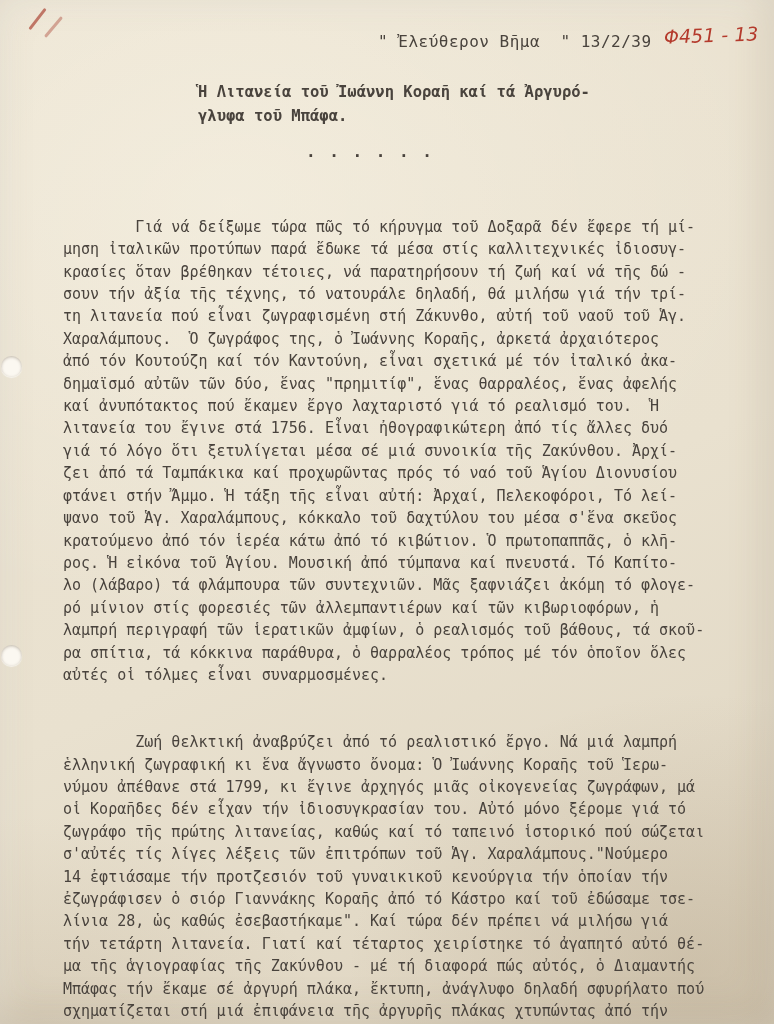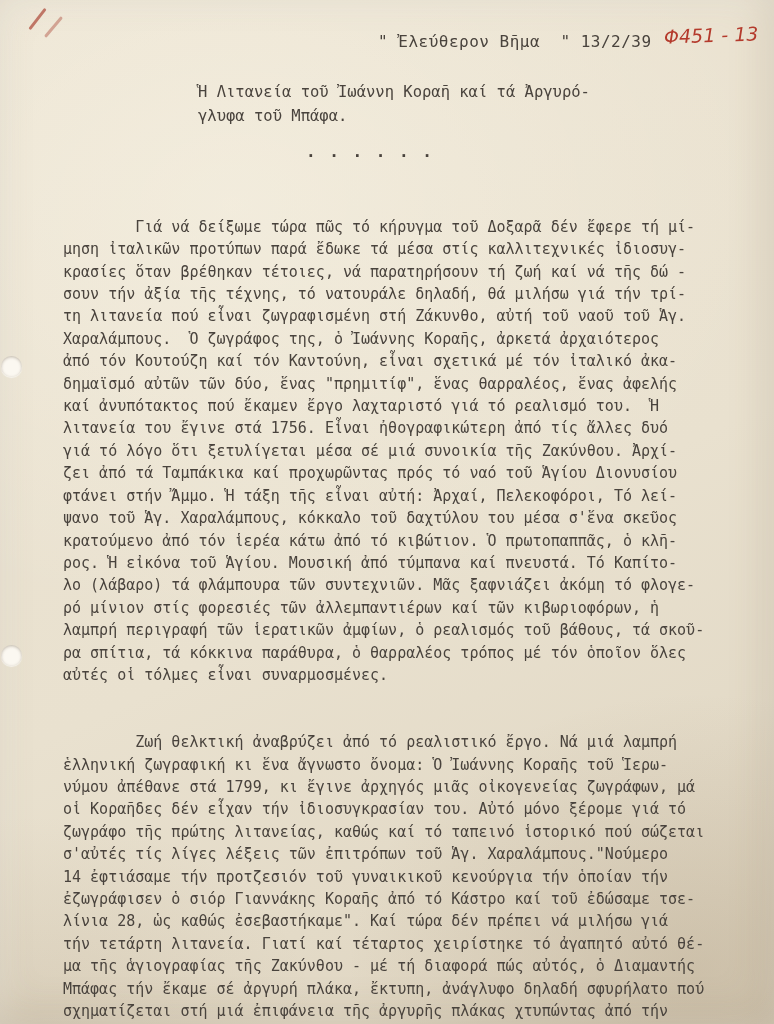--- a/index.html
+++ b/index.html
@@ -56,20 +56,21 @@
   }
   .staple .s1 { width: 3px; height: 26px; left: 14px; top: 2px; transform: rotate(38deg); }
   .staple .s2 { width: 3px; height: 26px; left: 30px; top: 10px; transform: rotate(40deg); opacity: 0.45; }
   .title {
     position: absolute;
     top: 80px;
     left: 198px;
     font-size: 15.5px;
     line-height: 24px;
     white-space: pre;
+    font-weight: bold;
   }
   .separator {
     position: absolute;
     top: 142px;
     left: 306px;
     font-size: 16px;
     font-weight: bold;
     letter-spacing: 2px;
     white-space: pre;
   }

